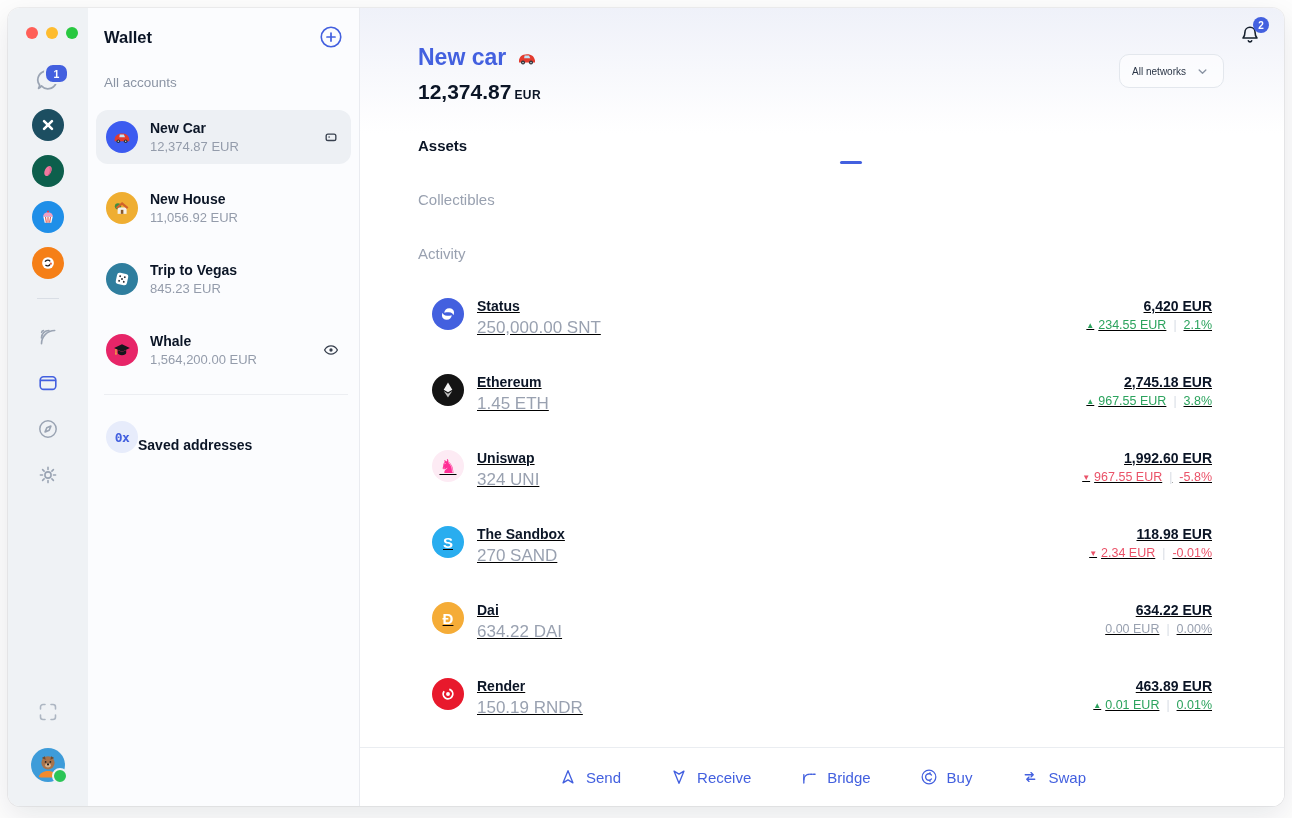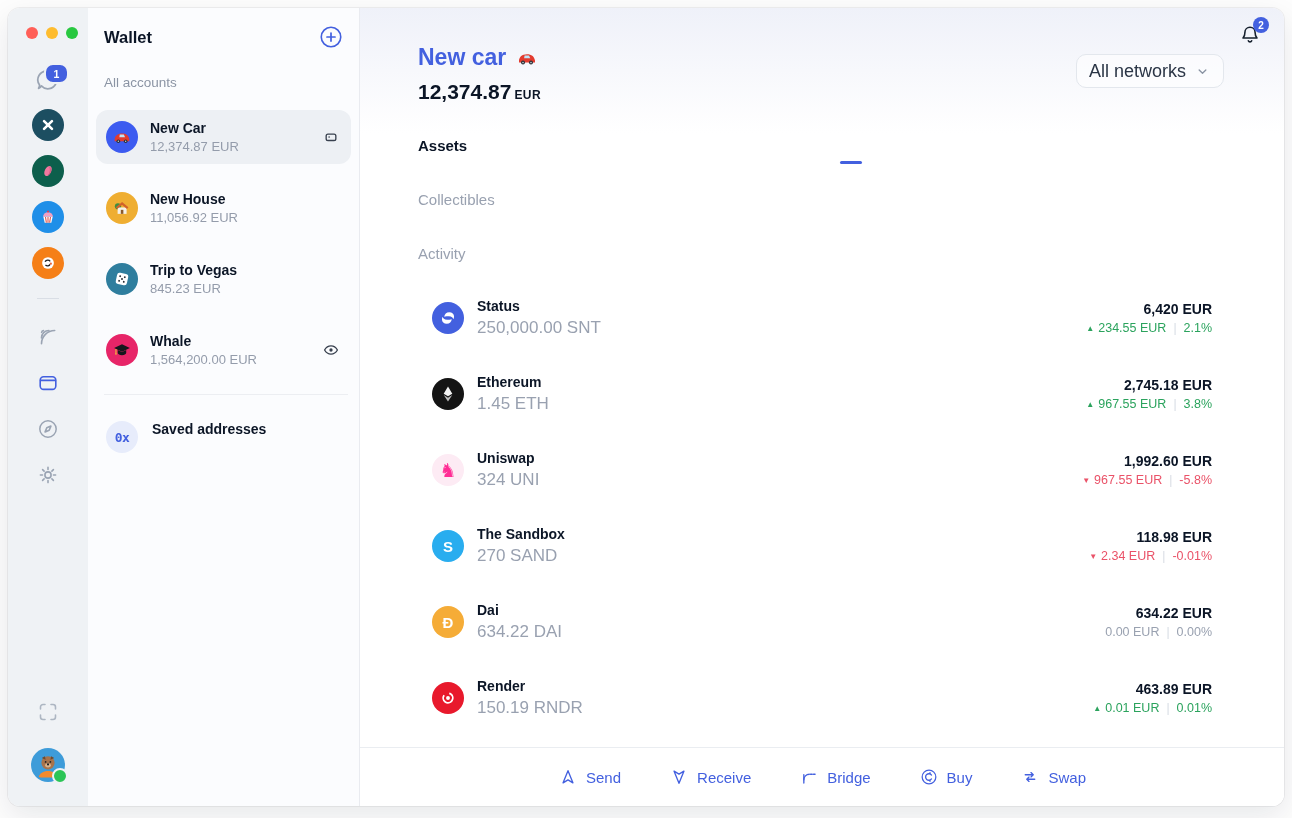--- a/index.html
+++ b/index.html
@@ -43,49 +43,49 @@
   .acct{display:flex;align-items:center;gap:12px;padding:10px 10px;margin:0 -7px 17px -8px;border-radius:12px;cursor:pointer;}
   .acct.selected{background:#EDF0F4;}
   .acct-avatar{width:32px;height:32px;border-radius:50%;flex-shrink:0;display:flex;align-items:center;justify-content:center;}
   .acct-avatar svg{width:22px;height:22px;}
   .acct-txt{display:flex;flex-direction:column;gap:3px;min-width:0;}
   .acct-name{font-size:14px;font-weight:600;color:#0B1526;}
   .acct-bal{font-size:13px;color:#949CAB;}
   .acct-trail{margin-left:auto;width:20px;height:20px;color:#38404E;}
   .acct-trail svg{width:20px;height:20px;}
   .sb-divider{height:1px;background:#ECEEF2;margin:2px -4px 0 0;}
-  .saved{display:flex;align-items:flex-start;gap:14px;margin-top:22px;padding:4px 2px;cursor:pointer;}
+  .saved{display:flex;align-items:flex-end;margin-top:22px;padding:4px 2px;cursor:pointer;}
   .saved-ic{width:32px;height:32px;border-radius:50%;background:#E7ECFB;color:#4360DF;display:flex;align-items:center;justify-content:center;
             font-size:13px;font-weight:700;font-family:"DejaVu Sans Mono","Liberation Mono",monospace;letter-spacing:-.5px;}
   .saved-label{font-size:14px;font-weight:600;color:#0B1526;}
 
   
   .main{flex:1;position:relative;background:linear-gradient(180deg,#EFF1F9 0%,#FFFFFF 125px);}
   .bell{position:absolute;top:15px;right:22px;width:24px;height:24px;color:#16202E;cursor:pointer;}
   .bell svg{width:24px;height:24px;}
   .bell-badge{position:absolute;top:-6px;right:-7px;min-width:16px;height:16px;border-radius:8px;background:#4360DF;color:#fff;
               font-size:10px;font-weight:700;display:flex;align-items:center;justify-content:center;}
   .pills{position:absolute;top:46px;right:60px;display:flex;gap:12px;}
   .pill{height:34px;box-sizing:border-box;border:1px solid #E3E7ED;border-radius:10px;background:rgba(255,255,255,.55);
         display:flex;align-items:center;gap:8px;padding:0 12px;cursor:pointer;}
   .pill .ic{width:17px;height:17px;color:#8B94A4;}
   .pill .ic svg{width:17px;height:17px;}
   .addr-text{font-size:13px;color:#7A8494;}
-  .net-text{font-size:18px;color:#2B3546;font-weight:500;}
+  .net-text{font-size:10px;color:#2B3546;font-weight:500;}
   .main-head{padding:36px 0 0 58px;}
   .acct-title{display:flex;align-items:center;gap:9px;font-size:23px;font-weight:700;color:#4360DF;}
   .acct-title svg{width:24px;height:24px;}
   .balance-row{margin-top:9px;font-size:21px;font-weight:700;color:#0B1526;}
   .balance-row .cur{font-size:12px;}
   .tabs{display:flex;gap:27px;padding-left:58px;margin-top:33px;flex-direction:column;}
   .tab{font-size:15px;color:#99A1B0;padding-bottom:10px;position:relative;cursor:pointer;}
   .tab.active{color:#0B1526;font-weight:700;}
   .tab.active::after{content:"";position:absolute;left:50%;transform:translateX(-50%);bottom:0;width:22px;height:3px;border-radius:2px;background:#4360DF;}
   .asset-list{margin:8px 56px 0;}
-  .asset-row{display:flex;align-items:center;padding:18px 16px;cursor:pointer;border-radius:12px;}
+  .asset-row{display:flex;padding:18px 16px;cursor:pointer;border-radius:12px;text-decoration:underline;}
   .tok{width:32px;height:32px;border-radius:50%;flex-shrink:0;display:flex;align-items:center;justify-content:center;overflow:hidden;}
   .tok svg{width:22px;height:22px;}
   .tok-letter{color:#fff;font-weight:700;font-size:15px;}
   .uni{font-family:"DejaVu Sans",sans-serif;font-size:19px;line-height:1;}
   .asset-txt{display:flex;flex-direction:column;gap:4px;margin-left:13px;}
   .asset-name{font-size:14px;font-weight:600;color:#0B1526;}
   .asset-amt{font-size:17px;color:#99A1B0;}
   .asset-right{margin-left:auto;display:flex;flex-direction:column;align-items:flex-end;gap:4px;}
   .asset-val{font-size:14px;font-weight:600;color:#0B1526;}
   .asset-chg{font-size:12.5px;display:flex;align-items:center;}

